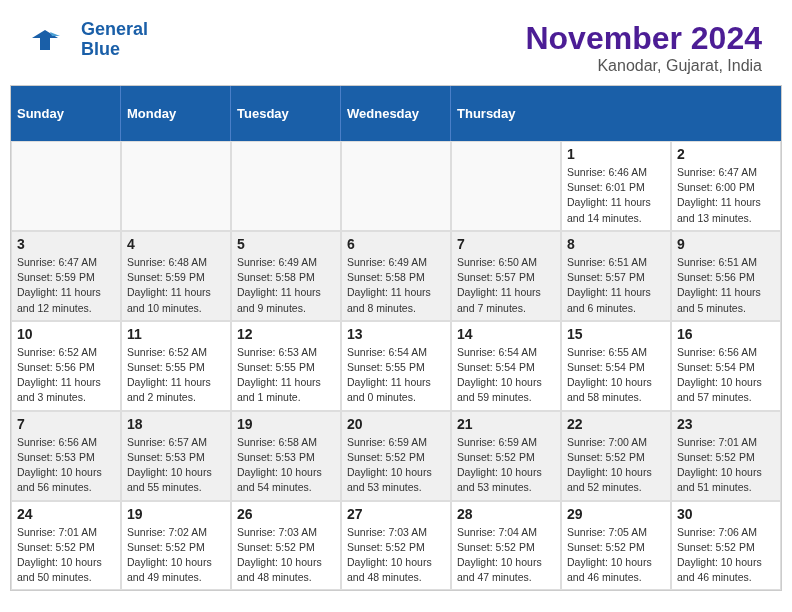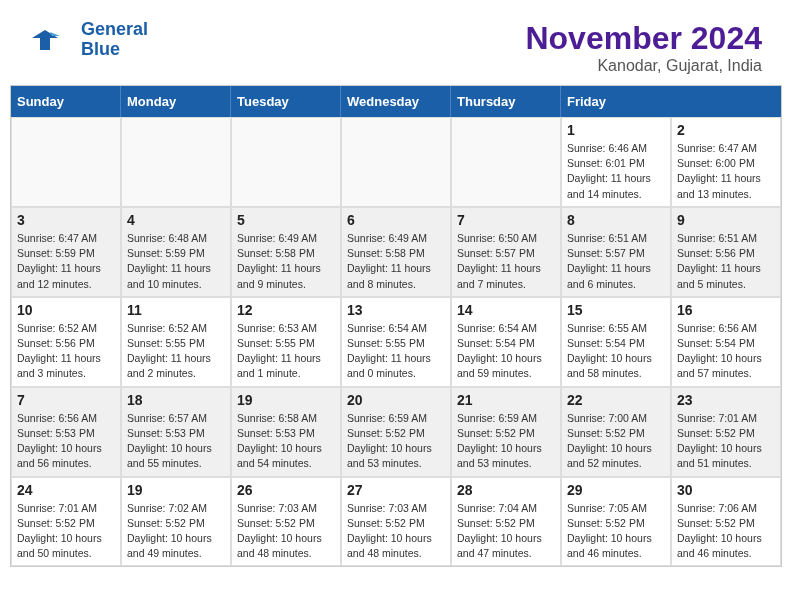--- a/index.html
+++ b/index.html
@@ -7,21 +7,21 @@
     .header { padding: 20px 30px 10px; display: flex; align-items: flex-start; justify-content: space-between; }
     .logo { display: flex; align-items: center; gap: 21px; }
     .logo-text { font-size: 18px; font-weight: bold; color: #333; line-height: 1.1; }
     .logo-text span { color: #1a5fa8; }
     .logo-bird { width: 30px; height: 24px; }
     .title-block { text-align: right; }
     .title-block h1 { font-size: 32px; font-weight: bold; color: #4c1d95; }
     .title-block h2 { font-size: 16px; font-weight: normal; color: #555; }
     .calendar { margin: 0 10px 10px; border: 1px solid #ccc; }
     .cal-header { display: grid; grid-template-columns: repeat(7, 1fr); background: #1a5fa8; }
-    .cal-header-cell { color: #fff; font-size: 13px; font-weight: bold; padding: 8px 6px; text-align: left; border-right: 1px solid #4a7fc8; }
+    .cal-header-cell { color: #fff; font-size: 13px; font-weight: bold; padding: 20px 6px; text-align: left; border-right: 1px solid #4a7fc8; }
     .cal-header-cell:last-child { border-right: none; }
     .cal-body { display: grid; grid-template-columns: repeat(7, 1fr); }
     .cal-cell { border: 1px solid #ddd; padding: 4px 5px; min-height: 88px; vertical-align: top; font-size: 11px; background: #fff; }
     .cal-cell.empty { background: #f9f9f9; }
     .cal-cell.shade { background: #f0f0f0; }
     .day-num { font-size: 14px; font-weight: bold; color: #222; margin-bottom: 3px; }
     .day-info { font-size: 10.5px; color: #333; line-height: 1.45; }
   </style>
 </head>
 <body>
@@ -43,21 +43,20 @@
   </div>
 </div>
 
 <div class="calendar">
   <div class="cal-header" id="cal-header">
       <div class="cal-header-cell">Sunday</div>
       <div class="cal-header-cell">Monday</div>
       <div class="cal-header-cell">Tuesday</div>
       <div class="cal-header-cell">Wednesday</div>
       <div class="cal-header-cell">Thursday</div>
-      <div class="cal-header-cell">Friday</div>
     </div>
   <div class="cal-body" id="cal-body">
       <div class="cal-cell empty"></div>
       <div class="cal-cell empty"></div>
       <div class="cal-cell empty"></div>
       <div class="cal-cell empty"></div>
       <div class="cal-cell empty"></div>
       <div class="cal-cell">
         <div class="day-num">1</div>
         <div class="day-info">Sunrise: 6:46 AM<br>Sunset: 6:01 PM<br>Daylight: 11 hours<br>and 14 minutes.</div>

